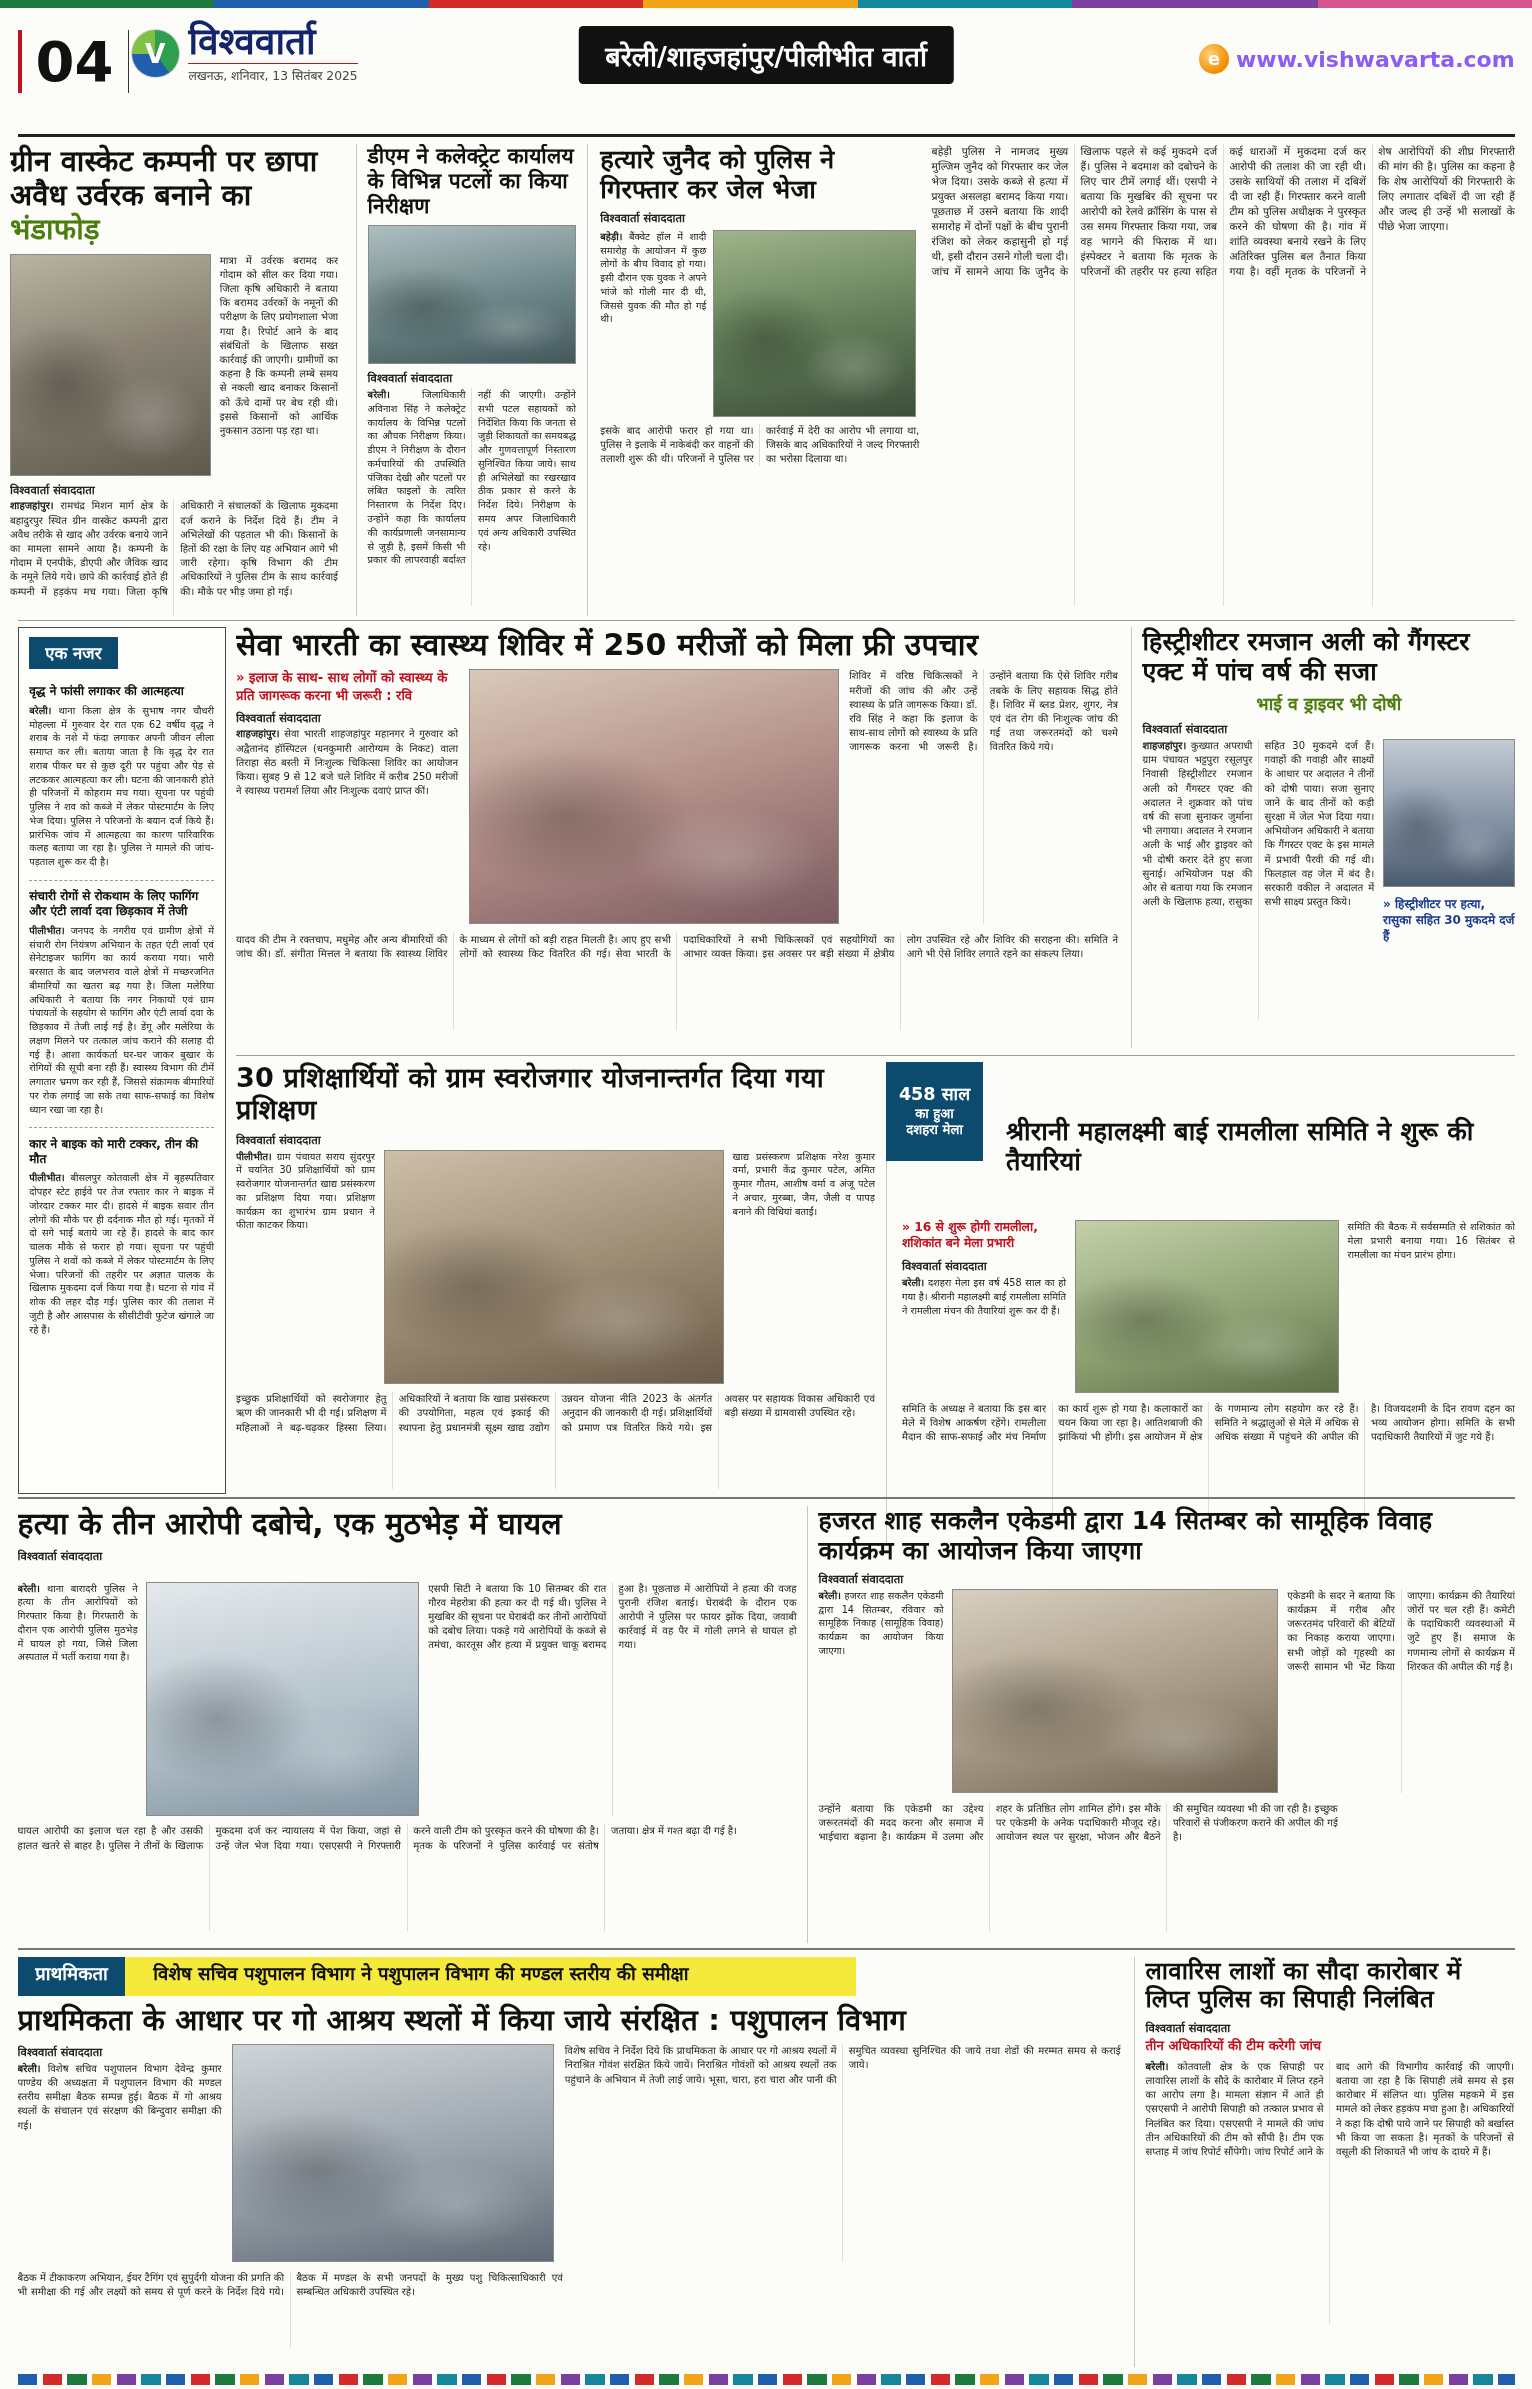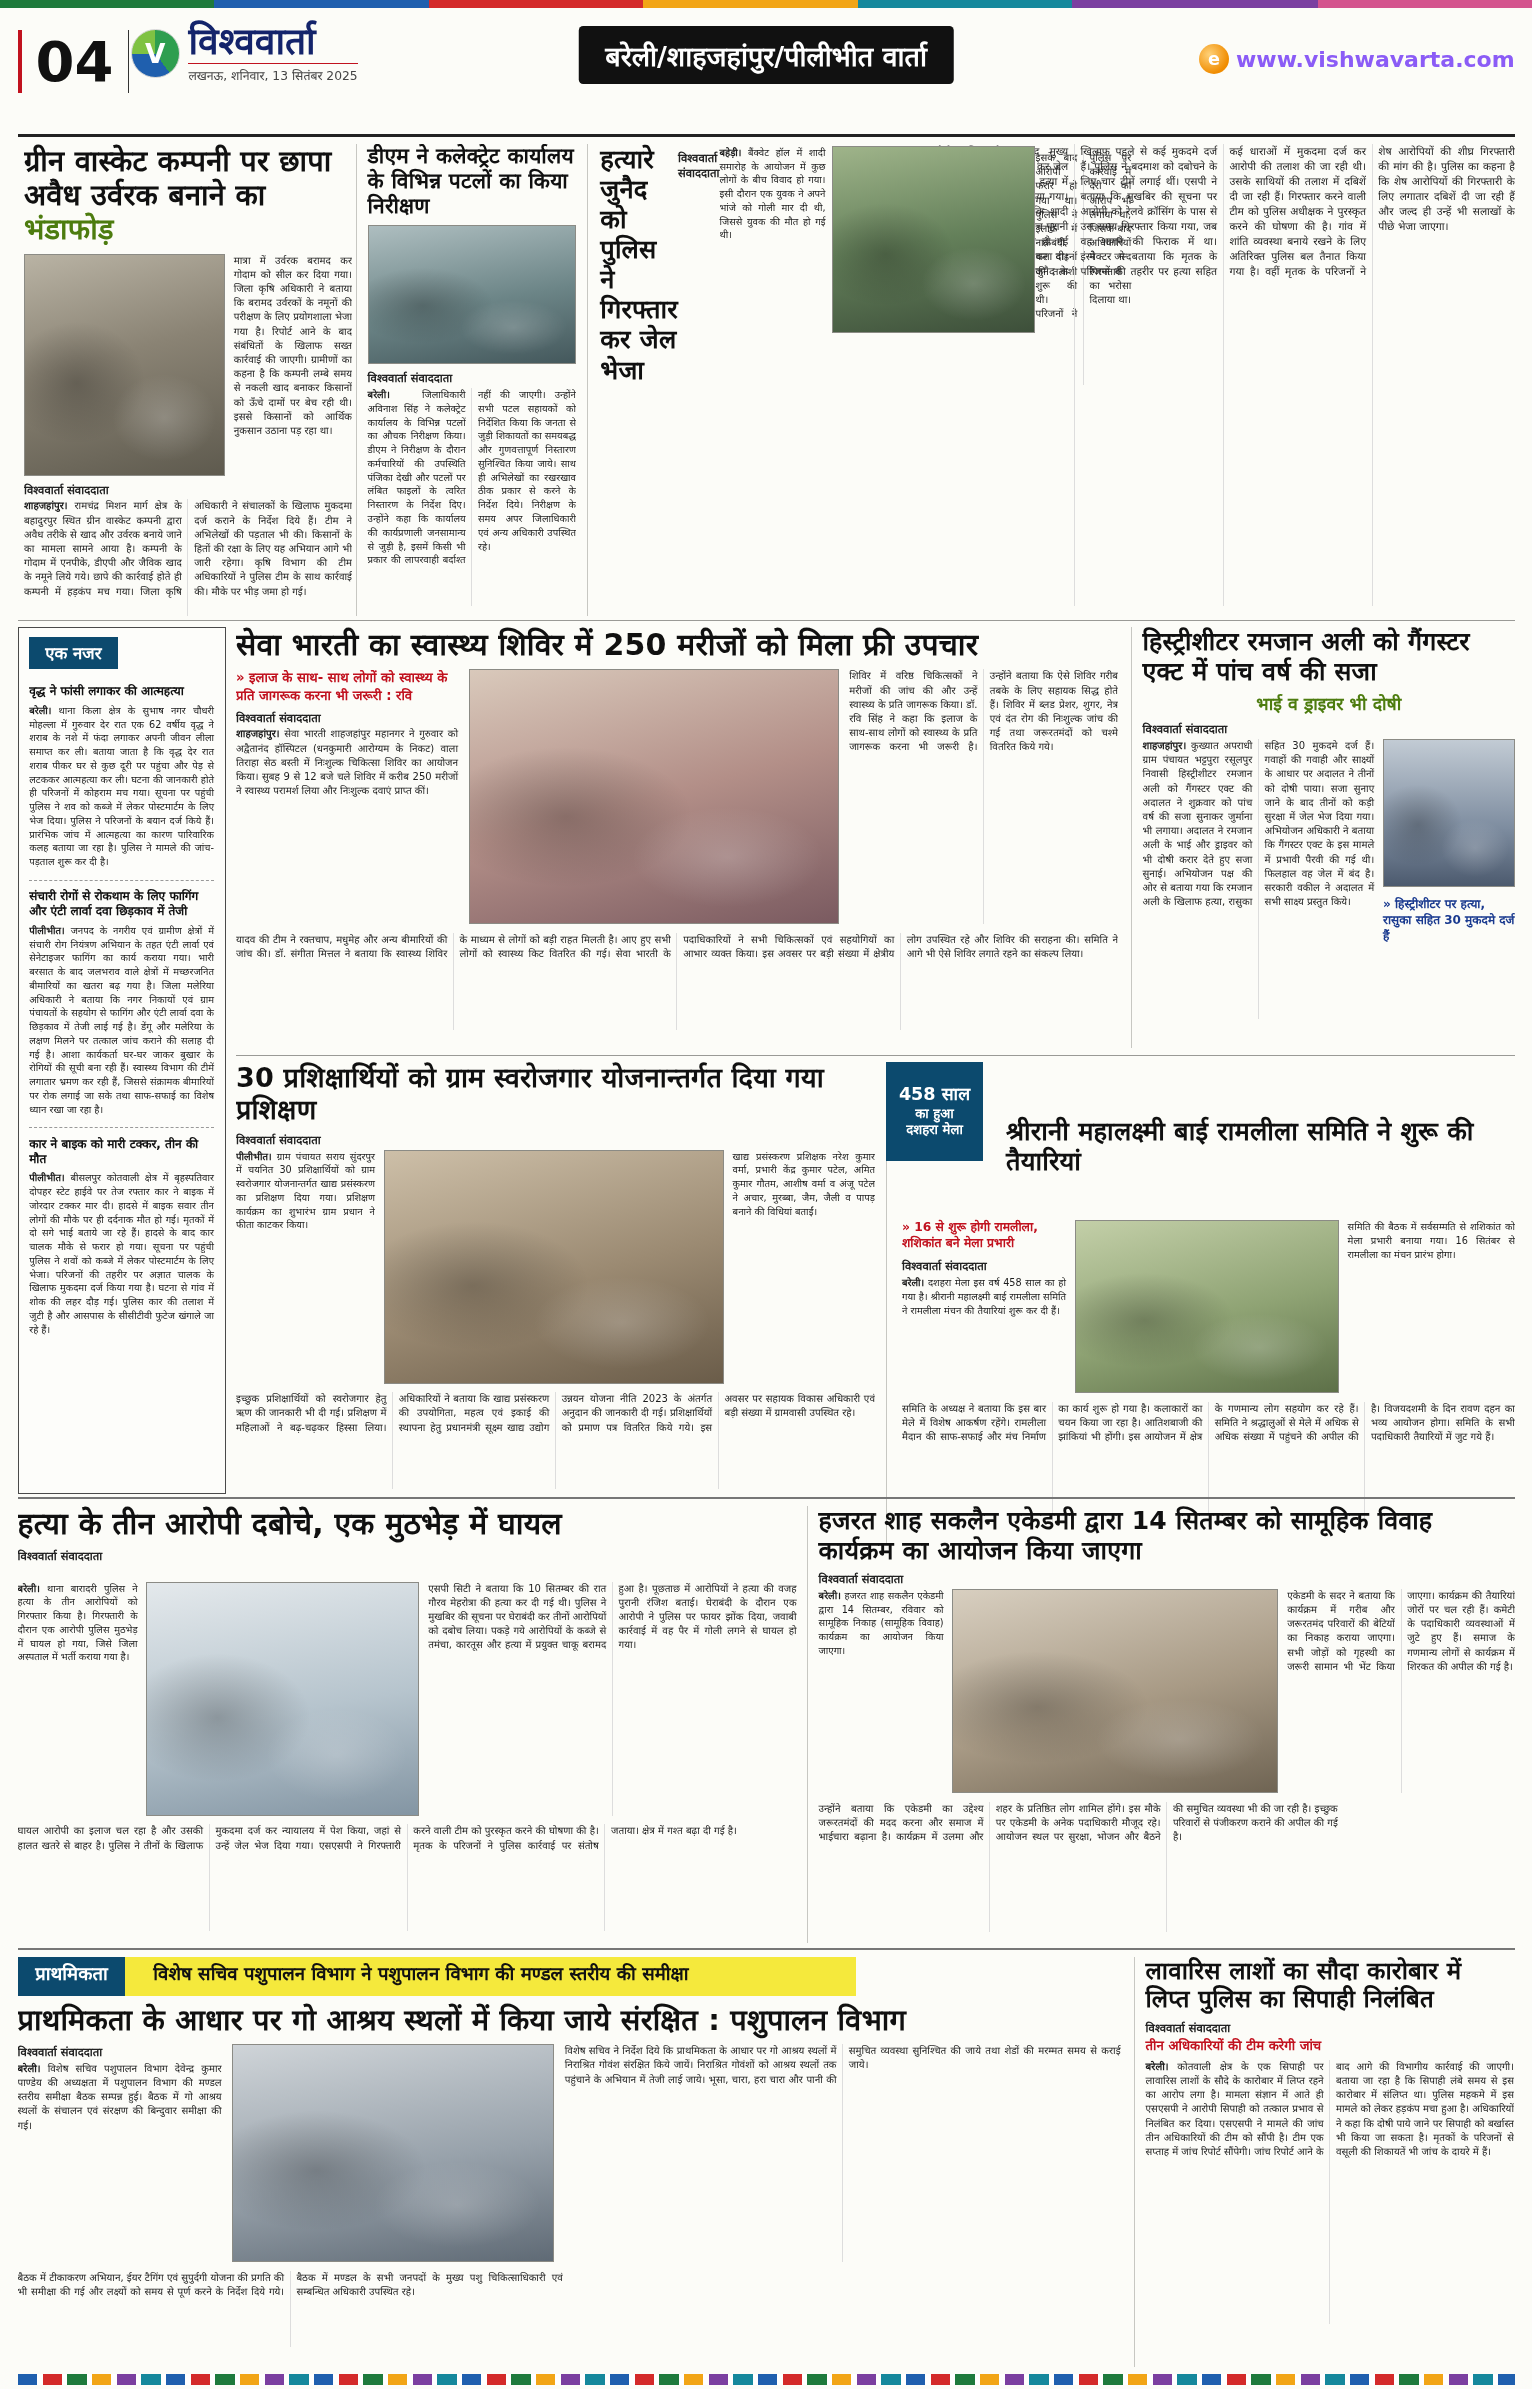--- a/index.html
+++ b/index.html
@@ -80,21 +80,21 @@
       </div>
     </div>
     <div class="edition">बरेली/शाहजहांपुर/पीलीभीत वार्ता</div>
     <div class="website">
       <span class="e-icon">e</span>
       <span class="site-url">www.vishwavarta.com</span>
     </div>
   </header>
   <div class="rule" style="left:17.6px;top:134px;width:1497px;height:2.6px;background:#222"></div>
 
-  <article class="abs" style="left:24px;top:144px;width:328px;height:472px">
+  <article class="abs" style="left:10px;top:144px;width:328px;height:472px">
     <h1 class="headline" style="font-size:29px">
       <span>ग्रीन वास्केट कम्पनी पर छापा</span><br>
       <span>अवैध उर्वरक बनाने का </span><span class="red">भंडाफोड़</span>
     </h1>
     <div class="row" style="margin-top:7px">
       <div class="photo ph-warehouse" style="width:201px;height:222px"></div>
       <div class="body-text" style="flex:1;padding-left:8.8px;height:222px">मात्रा में उर्वरक बरामद कर गोदाम को सील कर दिया गया। जिला कृषि अधिकारी ने बताया कि बरामद उर्वरकों के नमूनों की परीक्षण के लिए प्रयोगशाला भेजा गया है। रिपोर्ट आने के बाद संबंधितों के खिलाफ सख्त कार्रवाई की जाएगी। ग्रामीणों का कहना है कि कम्पनी लम्बे समय से नकली खाद बनाकर किसानों को ऊँचे दामों पर बेच रही थी। इससे किसानों को आर्थिक नुकसान उठाना पड़ रहा था।</div>
     </div>
     <div class="byline">विश्ववार्ता संवाददाता</div>
     <div class="body-text cols-2" style="height:122px">
@@ -108,21 +108,21 @@
     <div class="photo ph-office" style="width:100%;height:139px;margin-top:7px"></div>
     <div class="byline">विश्ववार्ता संवाददाता</div>
     <div class="body-text cols-2" style="height:218px;font-size:9.7px">
       <span class="loc">बरेली।</span>
       <span>जिलाधिकारी अविनाश सिंह ने कलेक्ट्रेट कार्यालय के विभिन्न पटलों का औचक निरीक्षण किया। डीएम ने निरीक्षण के दौरान कर्मचारियों की उपस्थिति पंजिका देखी और पटलों पर लंबित फाइलों के त्वरित निस्तारण के निर्देश दिए। उन्होंने कहा कि कार्यालय की कार्यप्रणाली जनसामान्य से जुड़ी है, इसमें किसी भी प्रकार की लापरवाही बर्दाश्त नहीं की जाएगी। उन्होंने सभी पटल सहायकों को निर्देशित किया कि जनता से जुड़ी शिकायतों का समयबद्ध और गुणवत्तापूर्ण निस्तारण सुनिश्चित किया जाये। साथ ही अभिलेखों का रखरखाव ठीक प्रकार से करने के निर्देश दिये। निरीक्षण के समय अपर जिलाधिकारी एवं अन्य अधिकारी उपस्थित रहे।</span>
     </div>
   </article>
 
   <article class="abs" style="left:587px;top:144px;width:928px;height:472px;border-left:0.9px solid #c7c7c2;padding-left:12.3px">
     <div class="row" style="height:100%">
-      <div style="width:319px;flex:none;display:flex;flex-direction:row">
+      <div style="width:319px;flex:none;display:flex;flex-direction:column">
         <h1 class="headline" style="font-size:25.5px">हत्यारे जुनैद को पुलिस ने गिरफ्तार कर जेल भेजा</h1>
         <div class="byline">विश्ववार्ता संवाददाता</div>
         <div class="row" style="margin-top:1.8px">
           <div class="body-text" style="width:106px;height:187px;font-size:9.7px">
             <span class="loc">बहेड़ी।</span>
             <span>बैंक्वेट हॉल में शादी समारोह के आयोजन में कुछ लोगों के बीच विवाद हो गया। इसी दौरान एक युवक ने अपने भांजे को गोली मार दी थी, जिससे युवक की मौत हो गई थी।</span>
           </div>
           <div class="photo ph-police" style="width:203px;height:187px;margin-left:7px"></div>
         </div>
         <div class="body-text cols-2" style="flex:1;margin-top:7px">इसके बाद आरोपी फरार हो गया था। पुलिस ने इलाके में नाकेबंदी कर वाहनों की तलाशी शुरू की थी। परिजनों ने पुलिस पर कार्रवाई में देरी का आरोप भी लगाया था, जिसके बाद अधिकारियों ने जल्द गिरफ्तारी का भरोसा दिलाया था।</div>

